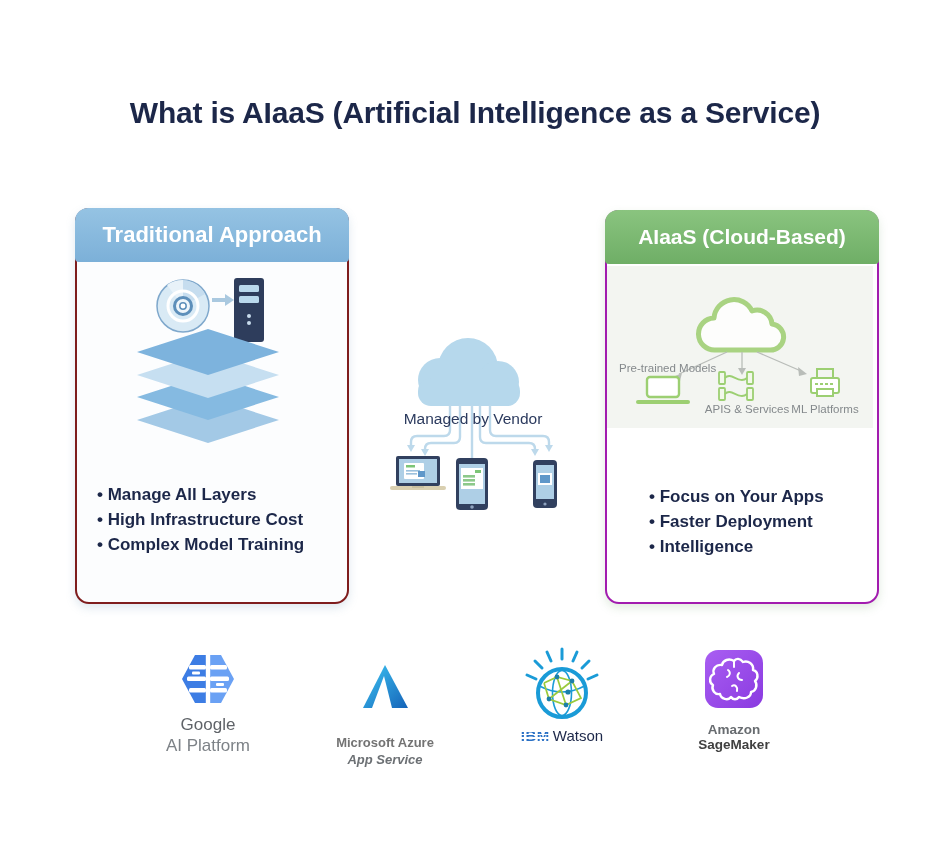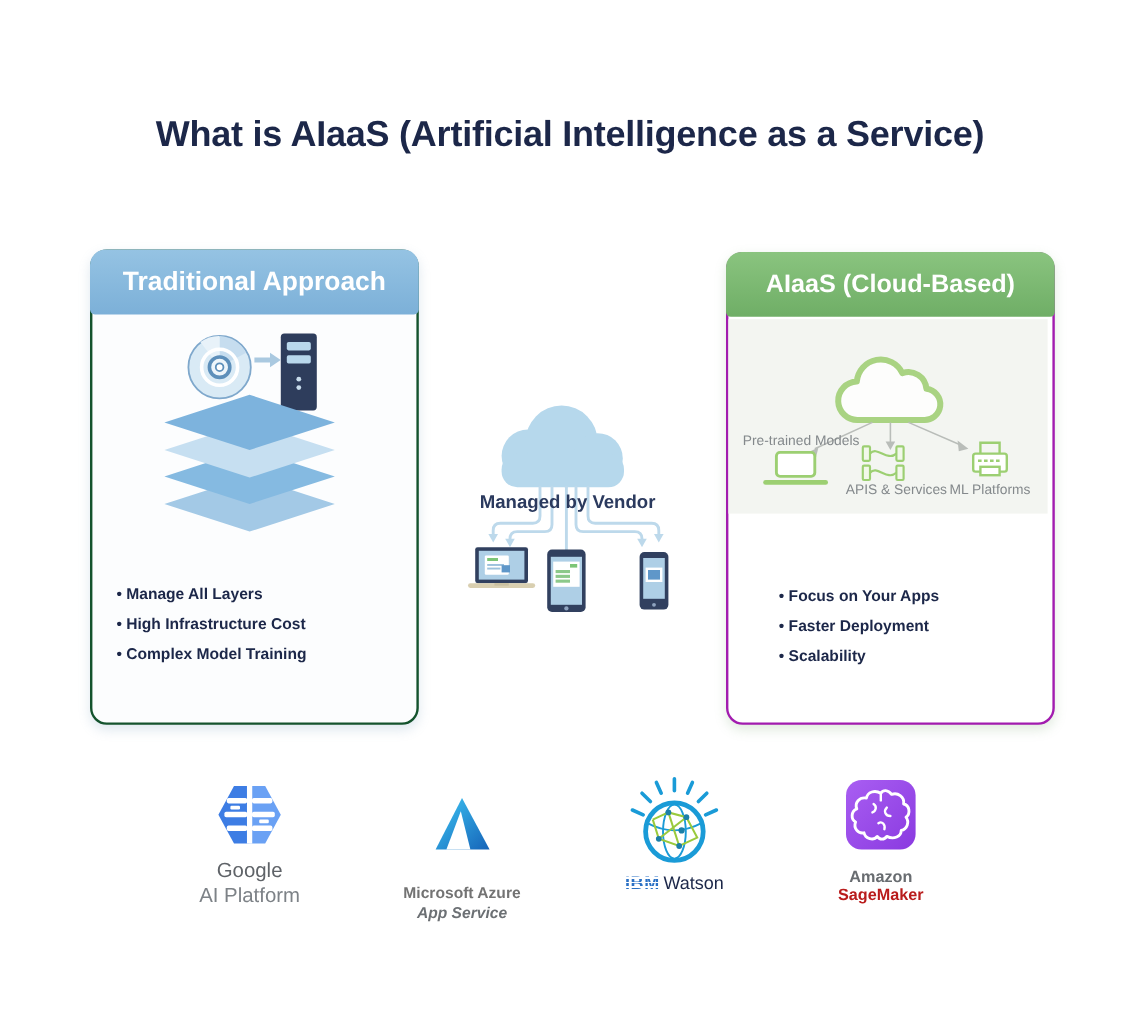--- a/index.html
+++ b/index.html
@@ -7,65 +7,65 @@
   .canvas{position:relative;width:950px;height:859px;background:#ffffff;overflow:hidden;}
 
   
   .page-title{position:absolute;left:0;top:60px;width:950px;text-align:center;
     font-size:30px;font-weight:800;color:#1c2749;letter-spacing:-.2px;margin-top:36px;}
   .page-subtitle{position:absolute;left:0;top:121px;width:950px;text-align:center;
     font-size:19px;font-weight:700;color:#1c2749;}
 
   
   .card{position:absolute;border-radius:14px;background:#fcfdfe;}
-  .card-trad{left:75px;top:208px;width:270px;height:392px;border:2px solid #14532d;
+  .card-trad{left:75px;top:208px;width:270px;height:392px;border:2px solid #7f1d1d;
     box-shadow:0 4px 10px rgba(110,150,180,.22);}
   .card-aiaas{left:605px;top:210px;width:270px;height:390px;border:2px solid #a21caf;
     box-shadow:0 4px 10px rgba(120,165,110,.22);background:#ffffff;}
   .card-header{position:absolute;left:-2px;top:-2px;right:-2px;height:54px;border-radius:13px 13px 4px 4px;
     display:flex;align-items:center;justify-content:center;color:#ffffff;font-weight:700;}
   .card-trad .card-header{background:linear-gradient(#95c3e3,#7cb0d8);font-size:22px;}
   .card-aiaas .card-header{background:linear-gradient(#8ac47f,#6fae66);font-size:21px;}
 
   .bullets{position:absolute;left:0;top:272px;margin:0;padding:0;list-style:none;
-    font-size:13px;font-weight:700;color:#1c2749;line-height:25px;}
+    font-size:17px;font-weight:700;color:#1c2749;line-height:25px;}
   .card-trad .bullets{left:20px;}
   .card-aiaas .bullets{left:42px;}
   .bullets li::before{content:"• ";}
 
   
   .gray-zone{position:absolute;left:0;top:54px;width:266px;height:162px;background:#f3f5f1;}
   .aiaas-label{position:absolute;font-size:11.5px;color:#84898c;font-weight:500;white-space:nowrap;}
   .lbl-pretrained{left:12px;top:150px;}
   .lbl-apis{left:84px;top:191px;width:112px;text-align:center;}
   .lbl-ml{left:168px;top:191px;width:100px;text-align:center;}
   .aiaas-illu{position:absolute;left:0;top:60px;}
 
   
   .middle-wrap{position:absolute;left:380px;top:318px;width:200px;height:205px;}
   .vendor-caption{position:absolute;left:0;top:92px;width:186px;text-align:center;
-    font-size:15.5px;font-weight:700;color:#2b3a5e;}
+    font-size:15.5px;font-weight:400;color:#2b3a5e;}
 
   
   .logo{position:absolute;text-align:center;}
   .logo-google{left:158px;top:652px;width:100px;}
   .logo-google .l1{margin-top:5px;font-size:17px;color:#5f6368;font-weight:500;}
   .logo-google .l2{margin-top:1px;font-size:17px;color:#7d8287;}
   .logo-azure{left:326px;top:663px;width:118px;}
   .logo-azure .l1{margin-top:22px;font-size:13px;color:#737373;font-weight:700;}
   .logo-azure .l2{margin-top:2px;font-size:13px;color:#6c7074;font-weight:600;font-style:italic;}
   .logo-ibm{left:514px;top:641px;width:96px;}
   .logo-ibm .line{margin-top:2px;font-size:15px;white-space:nowrap;}
   .ibm-brand{position:relative;display:inline-block;color:#2b71c5;font-weight:800;letter-spacing:.5px;}
   .ibm-brand::after{content:"";position:absolute;left:-1px;right:-1px;top:1px;bottom:1px;
     background:repeating-linear-gradient(to bottom,transparent 0 2.1px,#ffffff 2.1px 3.6px);}
   .watson{color:#1c2749;font-weight:500;margin-left:3px;}
   .logo-sagemaker{left:688px;top:648px;width:92px;}
   .logo-sagemaker .l1{margin-top:8px;font-size:13.5px;color:#686c70;font-weight:700;line-height:15px;}
-  .logo-sagemaker .l2{font-size:13.5px;color:#b91c1c;font-weight:700;line-height:15px;}
+  .logo-sagemaker .l2{font-size:13.5px;color:#404040;font-weight:700;line-height:15px;}
 </style>
 </head>
 <body>
 
 <div class="canvas">
 
   <div class="page-title">What is AIaaS (Artificial Intelligence as a Service)</div>
 
   <div class="card card-trad">
     <div class="card-header">Traditional Approach</div>
@@ -208,21 +208,21 @@
       </g>
     </svg>
 
     <div class="aiaas-label lbl-pretrained">Pre-trained Models</div>
     <div class="aiaas-label lbl-apis">APIS &amp; Services</div>
     <div class="aiaas-label lbl-ml">ML Platforms</div>
 
     <ul class="bullets">
       <li>Focus on Your Apps</li>
       <li>Faster Deployment</li>
-      <li>Scalability</li>
+      <li>Intelligence</li>
     </ul>
   </div>
 
   <div class="logo logo-google">
     <svg width="58" height="54" viewBox="0 0 58 54">
       <polygon points="16,3 29,3 29,51 16,51 3,27" fill="#3d7de4"></polygon>
       <polygon points="29,3 42,3 55,27 42,51 29,51" fill="#6aa1f4"></polygon>
       <rect x="26.8" y="3" width="4.4" height="48" fill="#ffffff"></rect>
       <rect x="10" y="13" width="17" height="4.5" rx="1.5" fill="#ffffff"></rect>
       <rect x="8" y="24.5" width="19" height="4.5" rx="1.5" fill="#ffffff"></rect>

